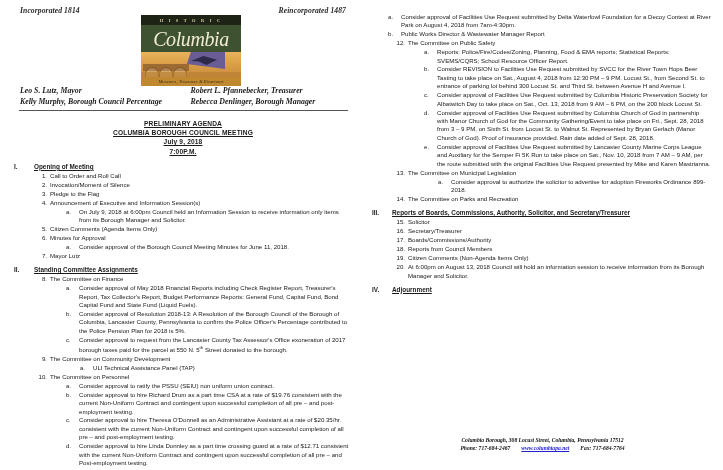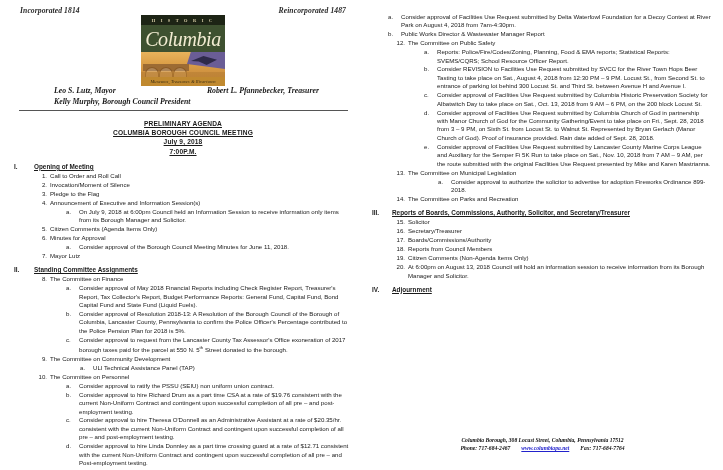--- a/index.html
+++ b/index.html
@@ -45,21 +45,21 @@
   }
   .logo-wrap {
     position: absolute;
     left: 50%;
     transform: translateX(-50%);
     top: 9px;
     width: 84px;
     height: 71px;
   }
   .logo {
-    width: 84px;
+    width: 100px;
     height: 71px;
     position: relative;
     overflow: hidden;
     background: #a3a3a3;
   }
   .logo-top {
     position: absolute; left:0; right:0; top:0; height: 10px;
     background: #1d2415;
     display:flex; align-items:center; justify-content:center;
   }
@@ -130,21 +130,21 @@
   .officers {
     font-family: "Liberation Serif", serif;
     font-style: italic;
     font-weight: bold;
     font-size: 7.8px;
     color: #1a1a1a;
     padding: 2px 4px 0 6px;
     line-height: 10.5px;
   }
   .officer-row { display: flex; }
-  .officer-left  { width: 52%; margin-left: 34px; }
+  .officer-left  { width: 52%; }
   .officer-right { width: 48%; }
   .rule {
     border-top: 1px solid #555;
     margin: 3px 4px 0 5px;
   }
 
   
   .title-block {
     text-align: center;
     font-size: 6.6px;
@@ -267,21 +267,22 @@
         </div>
       </div>
     </div>
 
     <div class="officers">
       <div class="officer-row">
         <div class="officer-left">Leo S. Lutz, Mayor</div>
         <div class="officer-right">Robert L. Pfannebecker, Treasurer</div>
       </div>
       <div class="officer-row">
-        <div class="officer-left">Kelly Murphy, Borough Council President</div>
+        <div class="officer-left">Kelly Murphy, Borough Council Percentage</div>
+        <div class="officer-right">Rebecca Denlinger, Borough Manager</div>
       </div>
     </div>
     <div class="rule"></div>
 
     <div class="title-block">
       <div><span class="u">PRELIMINARY AGENDA</span></div>
       <div><span class="u">COLUMBIA BOROUGH COUNCIL MEETING</span></div>
       <div><span class="u">July 9, 2018</span></div>
       <div><span class="u">7:00P.M.</span></div>
     </div>

